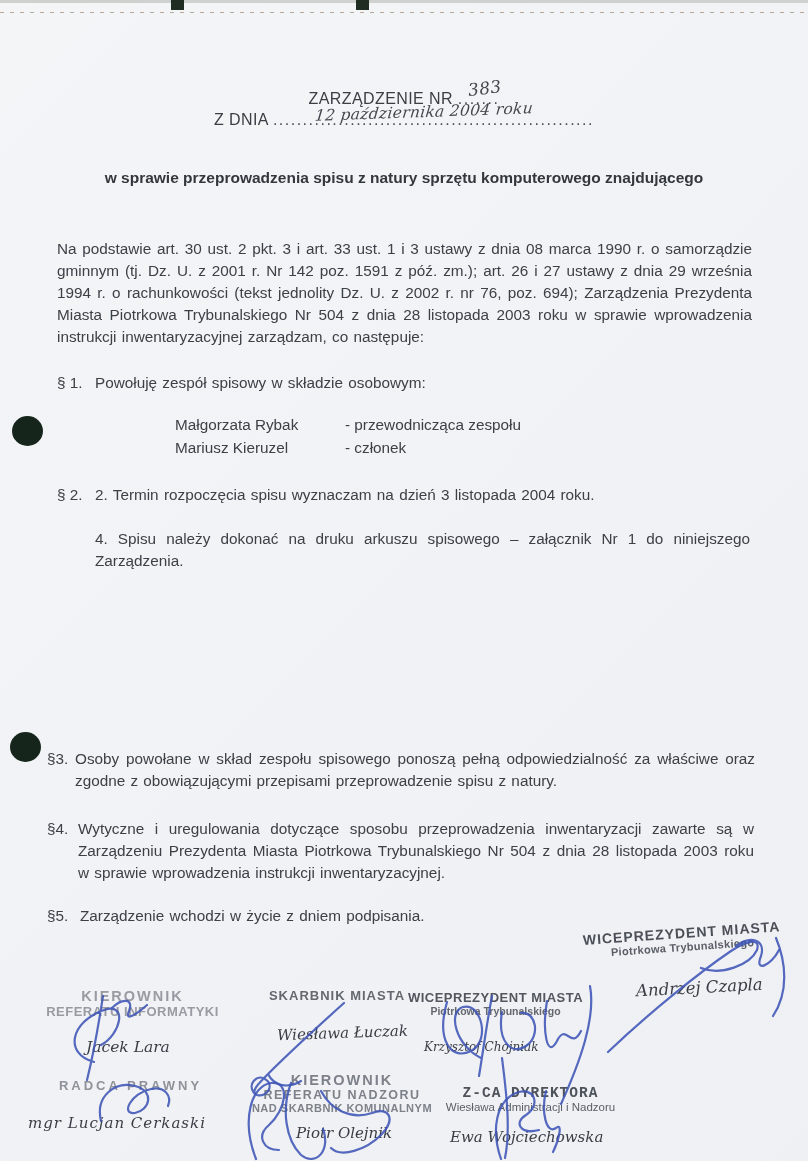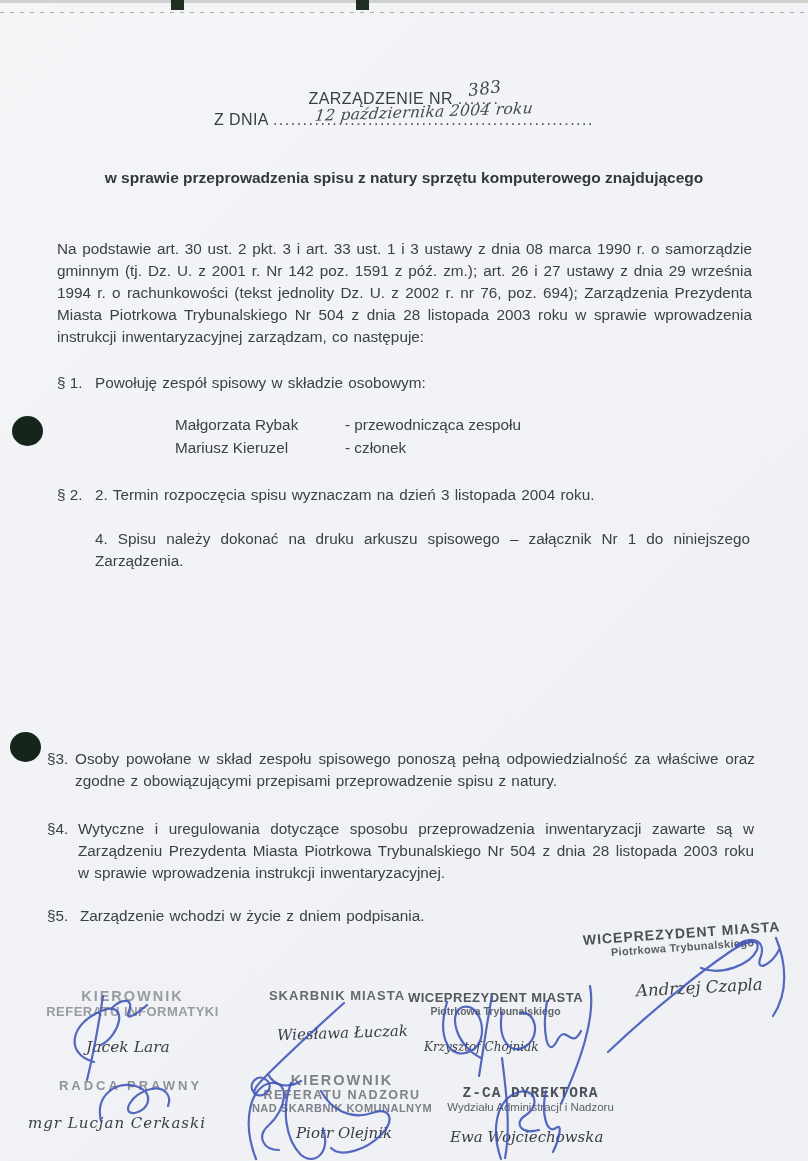--- a/index.html
+++ b/index.html
@@ -179,21 +179,21 @@
 
   <div class="stamp stamp-kier-nadz">
     <div class="l1">KIEROWNIK</div>
     <div class="l2">REFERATU NADZORU</div>
     <div class="l3">NAD SKARBNIK KOMUNALNYM</div>
   </div>
   <div class="signer sig-olejnik">Piotr Olejnik</div>
 
   <div class="stamp stamp-zca">
     <div class="l1">Z-CA DYREKTORA</div>
-    <div class="l2">Wydziału Administracji i Nadzoru</div>
+    <div class="l2">Wiesława Administracji i Nadzoru</div>
   </div>
   <div class="signer sig-wojciechowska">Ewa Wojciechowska</div>
 
   <svg class="ink-layer" viewBox="0 0 808 1161">
     <path d="M608,1052 C650,1012 700,972 731,951 C746,941 761,937 757,950 C750,965 721,976 701,968 M736,946 C751,935 766,940 761,956 C754,973 771,966 779,950"></path>
     <path d="M776,938 C786,962 789,992 773,1016"></path>
     <path d="M103,996 C99,1022 94,1052 87,1080 M94,1062 C64,1054 70,1022 104,1010 C128,1002 121,1034 101,1045 M112,1008 C122,998 134,998 129,1011 C124,1023 138,1013 147,1005"></path>
     <path d="M344,1003 C314,1030 284,1058 268,1074 C258,1084 250,1092 257,1095 C267,1098 275,1085 265,1079 C257,1074 247,1084 254,1093 M268,1074 C274,1086 288,1089 301,1081"></path>
     <path d="M447,1002 C436,1040 451,1061 471,1051 C491,1041 481,1002 463,1007 C447,1012 456,1046 481,1058 M492,996 C487,1022 483,1052 479,1076 M502,1012 C497,1042 512,1056 526,1046 C541,1036 536,1011 521,1013 M547,1001 C542,1031 547,1060 557,1041 C566,1022 571,1051 581,1031"></path>
     <path d="M590,986 C596,1018 580,1062 561,1104 M502,1058 C506,1090 511,1128 505,1158"></path>

